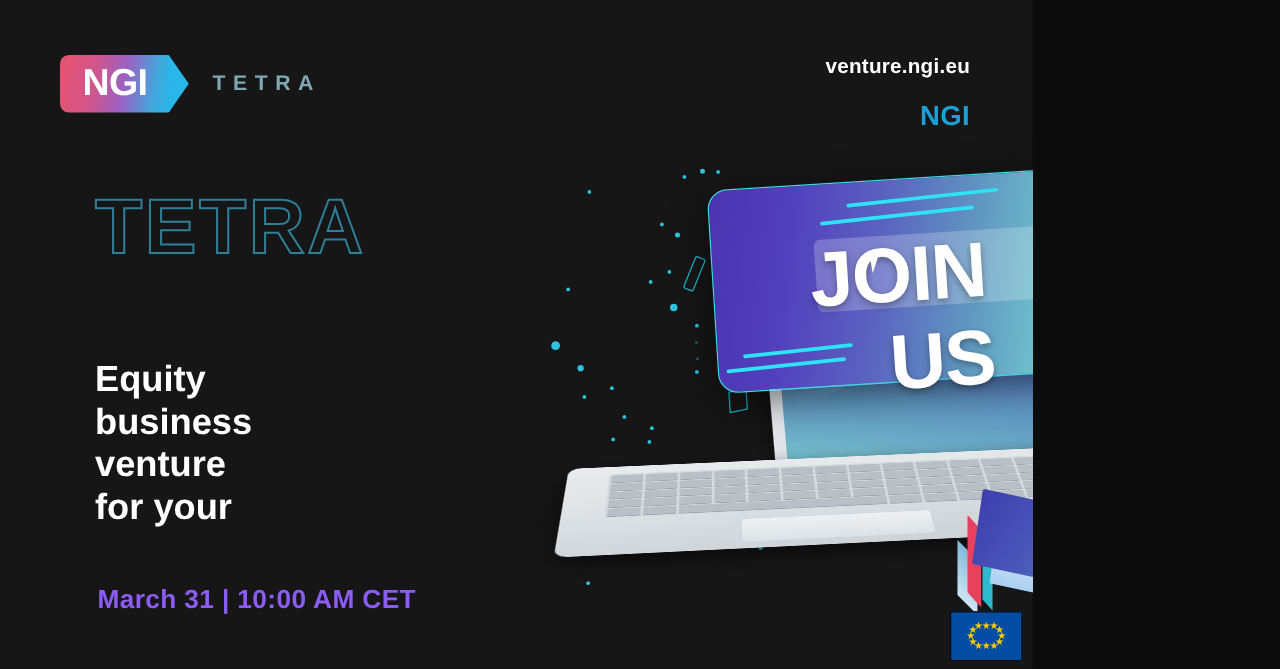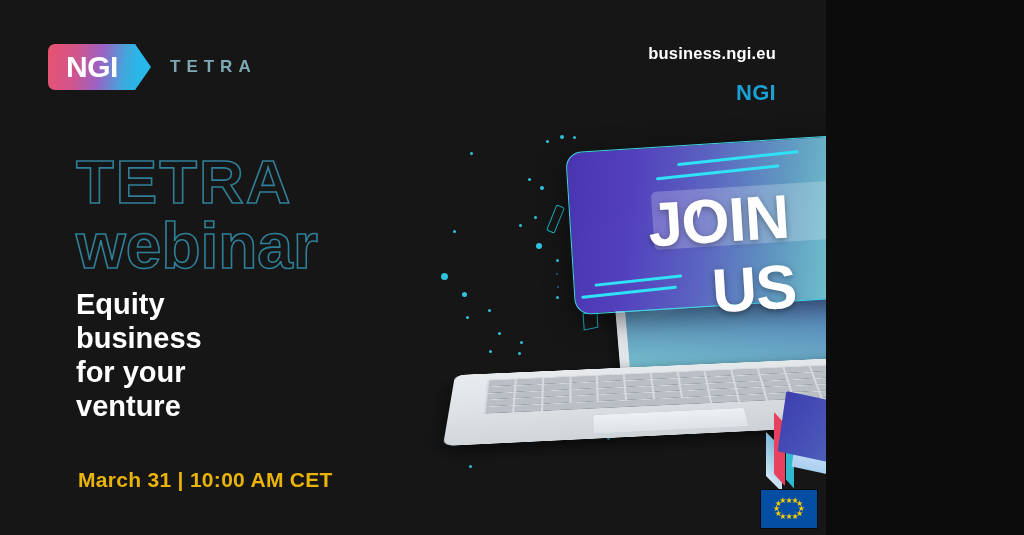--- a/index.html
+++ b/index.html
@@ -62,21 +62,21 @@
 
   
   #subtitle {
     position:absolute; left:76px; top:288px;
     color:#ffffff; font-size:29px; font-weight:bold; line-height:1.17;
   }
 
   
   #date-line {
     position:absolute; left:78px; top:468px;
-    color:#eab308; font-size:21px; font-weight:bold; letter-spacing:0.3px;
+    color:#8b5cf6; font-size:21px; font-weight:bold; letter-spacing:0.3px;
   }
 
   
   .dot { position:absolute; background:#2fc3e0; border-radius:50%; }
   .dot.dim { background:#1d6f85; }
 
   
   .wire { position:absolute; border:1.5px solid #17b8c9; }
 
   
@@ -269,33 +269,32 @@
   <div class="wire" style="left:913px;top:147px;width:22px;height:6px;border-top:none;transform:rotate(-14deg) skewX(-12deg);"></div>
 
   <div id="logo-block">
     <div id="ngi-badge">
       <div id="ngi-badge-arrow"></div>
       <span id="ngi-badge-text">NGI</span>
     </div>
     <span id="tetra-word">TETRA</span>
   </div>
 
-  <div id="brand-url">business.ngi.eu</div>
+  <div id="brand-url">venture.ngi.eu</div>
   <div id="brand-ngi">NGI</div>
 
   <div id="headline">
     <div class="outline-line" id="outline-1">TETRA</div>
-    <div class="outline-line" id="outline-2">webinar</div>
   </div>
 
   <div id="subtitle">
     <div>Equity</div>
     <div>business</div>
+    <div>venture</div>
     <div>for your</div>
-    <div>venture</div>
   </div>
 
   <div id="date-line">March 31  | 10:00 AM CET</div>
 
   <div id="laptop">
     <div id="lid">
       <div id="screen">
         <div id="screen-sheen"></div>
       </div>
     </div>

